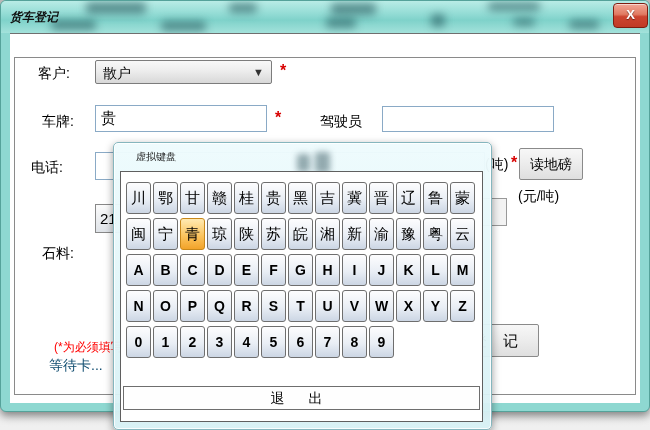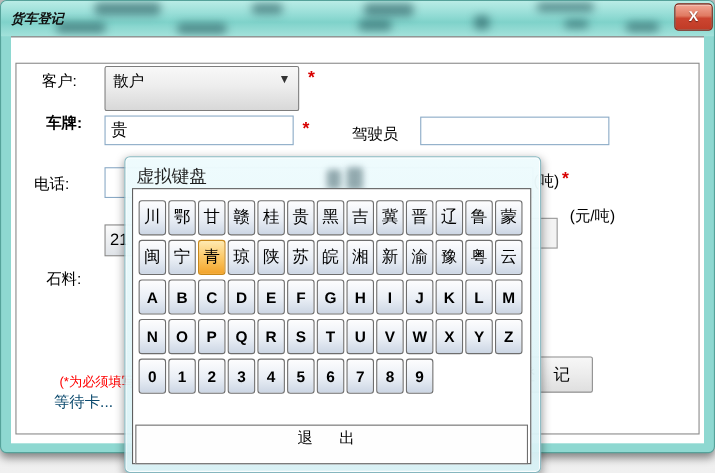--- a/index.html
+++ b/index.html
@@ -19,21 +19,21 @@
     background:linear-gradient(180deg,#f2a896 0%,#e07a62 45%,#cc4530 55%,#c03b26 100%);
     border:1px solid #7e1d10;border-radius:4px;color:#fff;font-weight:bold;font-size:13px;
     text-align:center;line-height:22px;box-shadow:inset 0 1px 0 rgba(255,255,255,0.55);
     text-shadow:0 1px 1px rgba(0,0,0,0.5);cursor:pointer;}
   .client{position:absolute;left:9px;top:32px;width:630px;height:369px;
     background:#fff;border-top:1px solid #6f6f6f;}
   .groupbox{position:absolute;left:4px;top:23px;width:620px;height:336px;
     background:#fff;border:1px solid #8a8a8a;}
   .flabel{position:absolute;font-size:14px;color:#000;white-space:nowrap;}
   .star{position:absolute;color:#d80000;font-size:16px;font-weight:bold;}
-  .combo{position:absolute;left:80px;top:2px;width:177px;height:41px;box-sizing:border-box;
+  .combo{position:absolute;left:80px;top:2px;width:177px;height:24px;box-sizing:border-box;
     background:linear-gradient(180deg,#f8f8f8 0%,#ededed 45%,#d8d8d8 100%);
     border:1px solid #7c7c7c;border-radius:2px;cursor:pointer;}
   .combo-value{position:absolute;left:7px;top:4px;font-size:14px;color:#000;}
   .combo-arrow{position:absolute;right:7px;top:5px;font-size:11px;color:#333;}
   .tinput{position:absolute;box-sizing:border-box;border:1px solid #8aaac6;background:#fff;
     font-size:15px;font-family:"Liberation Sans",sans-serif;padding:0 0 0 5px;color:#000;}
   .btn{position:absolute;box-sizing:border-box;
     background:linear-gradient(180deg,#f7f7f7 0%,#ececec 50%,#dfdfdf 100%);
     border:1px solid #8a8a8a;border-radius:2px;font-size:14px;color:#000;
     text-align:center;cursor:pointer;font-family:"Liberation Sans",sans-serif;}
@@ -42,33 +42,33 @@
     font-size:15px;line-height:27px;padding-left:4px;}
   .dis-input{position:absolute;left:407px;top:140px;width:85px;height:28px;box-sizing:border-box;
     background:#f3f3f3;border:1px solid #999;}
   .note-red{position:absolute;left:39px;top:281px;font-size:12px;color:#f00;white-space:nowrap;}
   .waiting{position:absolute;left:34px;top:299px;font-size:14px;color:#0c4a6e;}
   
   .kb-window{position:absolute;left:113px;top:142px;width:377px;height:286px;z-index:10;
     background:linear-gradient(180deg,rgba(238,251,253,0.97) 0%,rgba(215,241,245,0.95) 100%);
     border:1px solid #85b6be;border-radius:5px;
     box-shadow:0 3px 9px rgba(0,0,0,0.4), inset 0 0 0 1px rgba(255,255,255,0.85);}
-  .kb-title{position:absolute;left:10px;top:7px;font-size:16px;color:#1c1c1c;}
+  .kb-title{position:absolute;left:22px;top:7px;font-size:10px;color:#1c1c1c;}
   .kb-blob{position:absolute;background:rgba(35,70,80,0.45);filter:blur(3px);border-radius:3px;}
   .kb-panel{position:absolute;left:6px;top:28px;width:363px;height:251px;box-sizing:border-box;
     background:#fff;border:1px solid #5f5f5f;}
   .kb-rows{padding:10px 0 0 5px;}
   .kb-row{display:flex;gap:2px;margin-bottom:4px;}
   .kb-key{width:25px;height:32px;box-sizing:border-box;border:1px solid #6e6e6e;border-radius:3px;
     background:linear-gradient(180deg,#fdfdfe 0%,#e9eef5 55%,#ccd6e4 100%);
     text-align:center;line-height:30px;font-size:15px;color:#000;cursor:pointer;}
   .kb-key.alnum{font-weight:bold;font-size:14px;}
   .kb-key.hl{background:linear-gradient(180deg,#ffeab2 0%,#fbc560 55%,#f2a32a 100%);
     border-color:#c8881a;}
-  .kb-exit{margin:28px 2px 0 2px;height:36px;box-sizing:border-box;border:1px solid #6e6e6e;
+  .kb-exit{margin:28px 2px 0 2px;height:24px;box-sizing:border-box;border:1px solid #6e6e6e;
     background:#fefefe;text-align:center;line-height:22px;font-size:14px;letter-spacing:10px;
     cursor:pointer;}
 </style>
 </head>
 <body>
 
 <div class="page">
 
   <div class="main-window">
     <div class="titlebar">
@@ -89,30 +89,31 @@
     <div class="client">
       <div class="groupbox">
 
         <div class="flabel" style="left:23px;top:7px;">客户:</div>
         <div class="combo">
           <span class="combo-value">散户</span>
           <span class="combo-arrow">▼</span>
         </div>
         <div class="star" style="left:265px;top:4px;">*</div>
 
-        <div class="flabel" style="left:27px;top:45px;font-weight:bold;">车牌:</div>
+        <div class="flabel" style="left:27px;top:55px;">车牌:</div>
         <input class="tinput" style="left: 80px; top: 47px; width: 172px; height: 27px;" value="贵">
         <div class="star" style="left:260px;top:51px;">*</div>
         <div class="flabel" style="left:305px;top:55px;">驾驶员</div>
         <input class="tinput" style="left: 367px; top: 48px; width: 172px; height: 26px;">
 
         <div class="flabel" style="left:16px;top:101px;">电话:</div>
         <input class="tinput" style="left: 80px; top: 94px; width: 390px; height: 28px;">
         <div class="flabel" style="left:470px;top:98px;">(吨)</div>
         <div class="star" style="left:496px;top:96px;">*</div>
+        <div class="btn" style="left:504px;top:90px;width:64px;height:32px;line-height:30px;">读地磅</div>
 
         <div class="flabel" style="left:27px;top:154px;margin-top:33px;">石料:</div>
         <div class="stone-box">21</div>
         <div class="dis-input"></div>
         <div class="flabel" style="left:503px;top:130px;">(元/吨)</div>
 
         <div class="note-red">(*为必须填写</div>
         <div class="waiting">等待卡...</div>
         <div class="btn" style="left:442px;top:266px;width:82px;height:33px;line-height:31px;font-size:15px;letter-spacing:6px;">登 记</div>
       </div>

